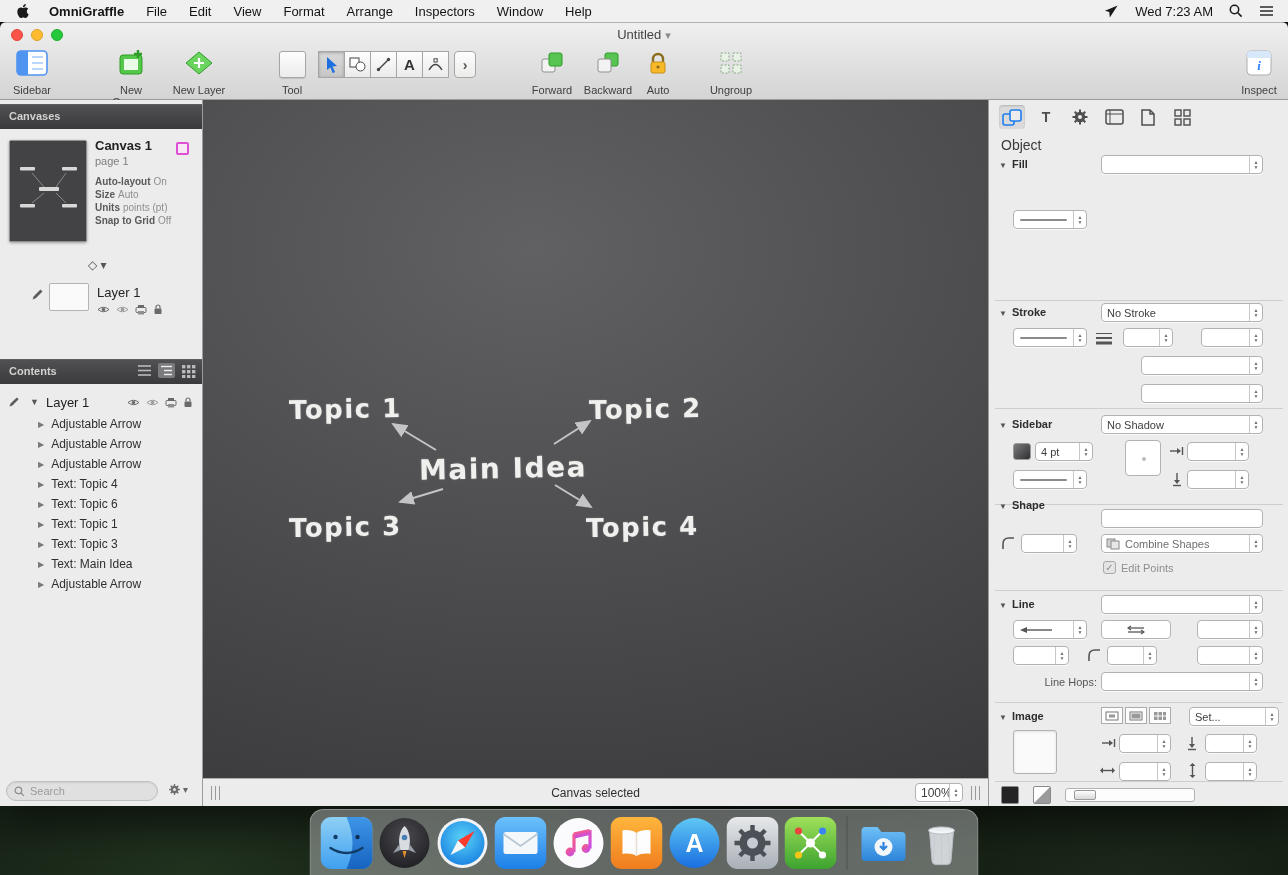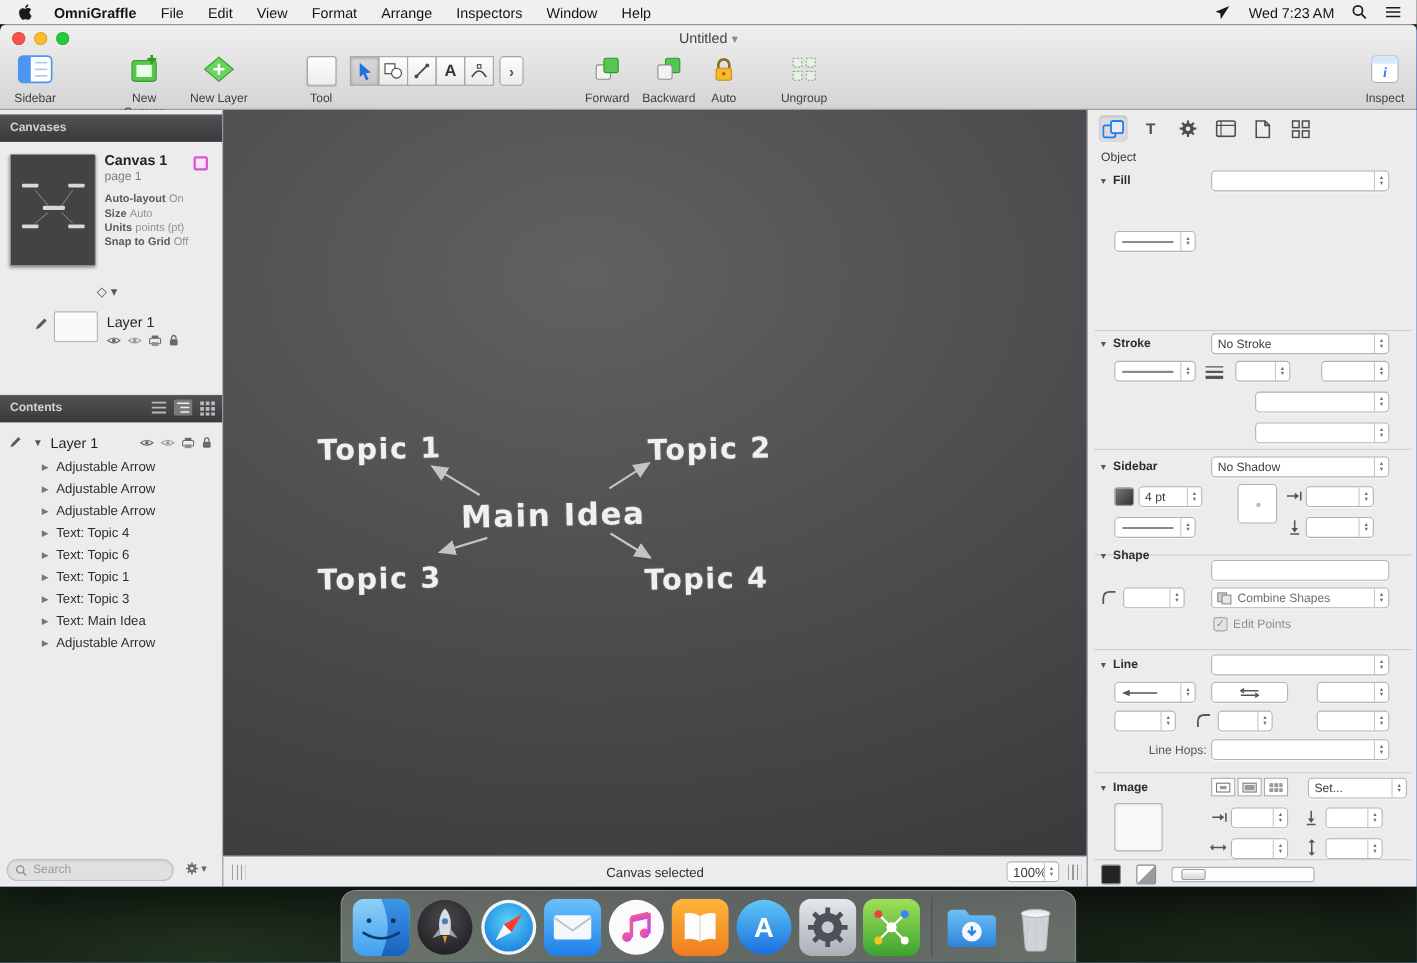--- a/index.html
+++ b/index.html
@@ -19,21 +19,21 @@
 .i-dia::before{content:"◇";}
 .i-check::before{content:"✓";}
 .i-gt::before{content:"›";}
 
 .menubar{position:absolute;left:0;top:0;width:1288px;height:22px;background:rgba(248,248,248,.97);display:flex;align-items:center;font-size:13px;color:#141414;z-index:40;box-shadow:0 1px 0 rgba(0,0,0,.25);}
 .menubar .apple{padding:0 8px 0 16px;display:flex;align-items:center;}
 .menubar .appname{font-weight:bold;padding:0 11px;}
 .menubar .mi{padding:0 11px;}
 .m-right{margin-left:auto;display:flex;align-items:center;gap:16px;padding-right:14px;}
 
-.window{position:absolute;left:0;top:22px;width:1288px;height:784px;background:#1d4ed8;border-radius:6px 6px 0 0;box-shadow:0 16px 44px rgba(0,0,0,.55);}
+.window{position:absolute;left:0;top:22px;width:1288px;height:784px;background:#0f172a;border-radius:6px 6px 0 0;box-shadow:0 16px 44px rgba(0,0,0,.55);}
 .chrome{position:absolute;left:0;top:0;width:1288px;height:78px;background:linear-gradient(#f0f0f0,#d4d4d4);border-bottom:1px solid #9c9c9c;border-radius:6px 6px 0 0;}
 .tl{position:absolute;top:7px;width:12px;height:12px;border-radius:50%;}
 .wtitle{position:absolute;top:5px;left:0;width:100%;text-align:center;font-size:13px;color:#434343;}
 .wtitle .i-chev-d{color:#8a8a8a;font-size:11px;margin-left:4px;}
 .tbi{position:absolute;text-align:center;font-size:11px;color:#404040;}
 .tbi .lab{position:absolute;left:0;right:0;top:36px;}
 .tbi .ibox{position:absolute;left:0;right:0;top:0;height:30px;display:flex;align-items:center;justify-content:center;}
 .tseg{position:absolute;top:29px;width:27px;height:27px;background:linear-gradient(#fdfdfd,#ebebeb);border:1px solid #a6a6a6;display:flex;align-items:center;justify-content:center;}
 .tseg.sel{background:linear-gradient(#dadada,#c6c6c6);box-shadow:inset 0 1px 3px rgba(0,0,0,.25);}
 .toolblank{position:absolute;top:29px;width:27px;height:27px;background:linear-gradient(#fdfdfd,#ececec);border:1px solid #a6a6a6;border-radius:3px;box-shadow:0 1px 1px rgba(0,0,0,.12);}
@@ -63,21 +63,21 @@
 .chalk{position:absolute;color:#f0f0ee;font-weight:bold;letter-spacing:1.5px;font-size:26px;transform:rotate(-1.2deg);text-shadow:0 0 2px rgba(250,250,250,.3);font-family:"DejaVu Sans",sans-serif;}
 .chalk.main{font-size:28px;}
 
 .statusbar{position:absolute;left:203px;top:756px;width:785px;height:28px;background:#ececec;border-top:1px solid #aeaeae;font-size:12px;color:#2f2f2f;}
 .vgrip{position:absolute;width:12px;height:14px;background:repeating-linear-gradient(90deg,#999 0 1px,rgba(0,0,0,0) 1px 4px);}
 .zoomfld{position:absolute;left:712px;top:4px;width:48px;}
 
 .inspector{position:absolute;left:988px;top:78px;width:300px;height:706px;background:#ececec;border-left:1px solid #9c9c9c;font-size:11px;color:#3c3c3c;overflow:hidden;}
 .itab{position:absolute;top:5px;width:26px;height:24px;display:flex;align-items:center;justify-content:center;border-radius:4px;}
 .itab.sel{background:#dadada;box-shadow:inset 0 1px 2px rgba(0,0,0,.18);}
-.objlbl{position:absolute;left:12px;top:37px;font-size:11px;color:#3a3a3a;}
+.objlbl{position:absolute;left:12px;top:37px;font-size:14px;color:#3a3a3a;}
 .sec{position:absolute;font-weight:bold;color:#2d2d2d;font-size:11px;}
 .sec::before{content:"▼";font-size:8px;color:#555;margin-right:5px;}
 .hr{position:absolute;left:6px;width:288px;height:1px;background:#cecece;}
 .fld{position:absolute;height:19px;background:#fff;border:1px solid #b2b2b2;border-radius:4px;display:flex;align-items:center;box-shadow:0 1px 0 rgba(255,255,255,.7);}
 .fld .lbl{flex:1;padding:0 5px;white-space:nowrap;overflow:hidden;color:#3d3d3d;}
 .fld .cic{flex:0 0 auto;display:flex;align-items:center;padding-left:4px;}
 .fld .arr{width:13px;height:100%;border-left:1px solid #c7c7c7;display:flex;flex-direction:column;align-items:center;justify-content:center;color:#6e6e6e;}
 .fld .arr::before{content:"▲";font-size:5px;line-height:5px;}
 .fld .arr::after{content:"▼";font-size:5px;line-height:5px;}
 .fld .wline{flex:1;height:2px;background:#8b8b8b;margin:0 6px;border-radius:1px;}

